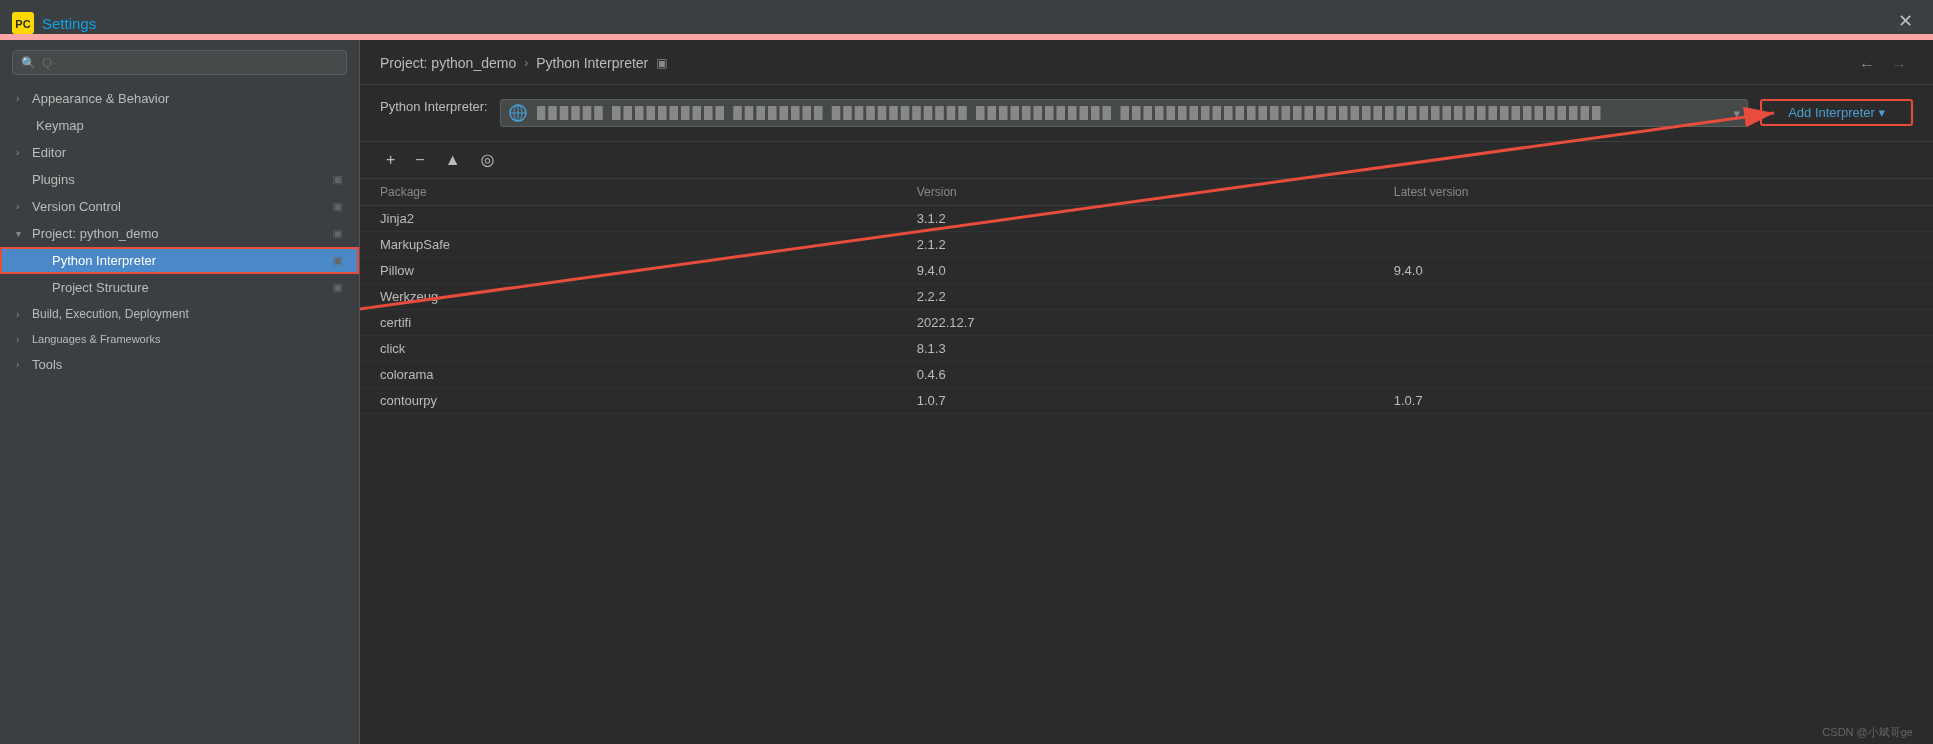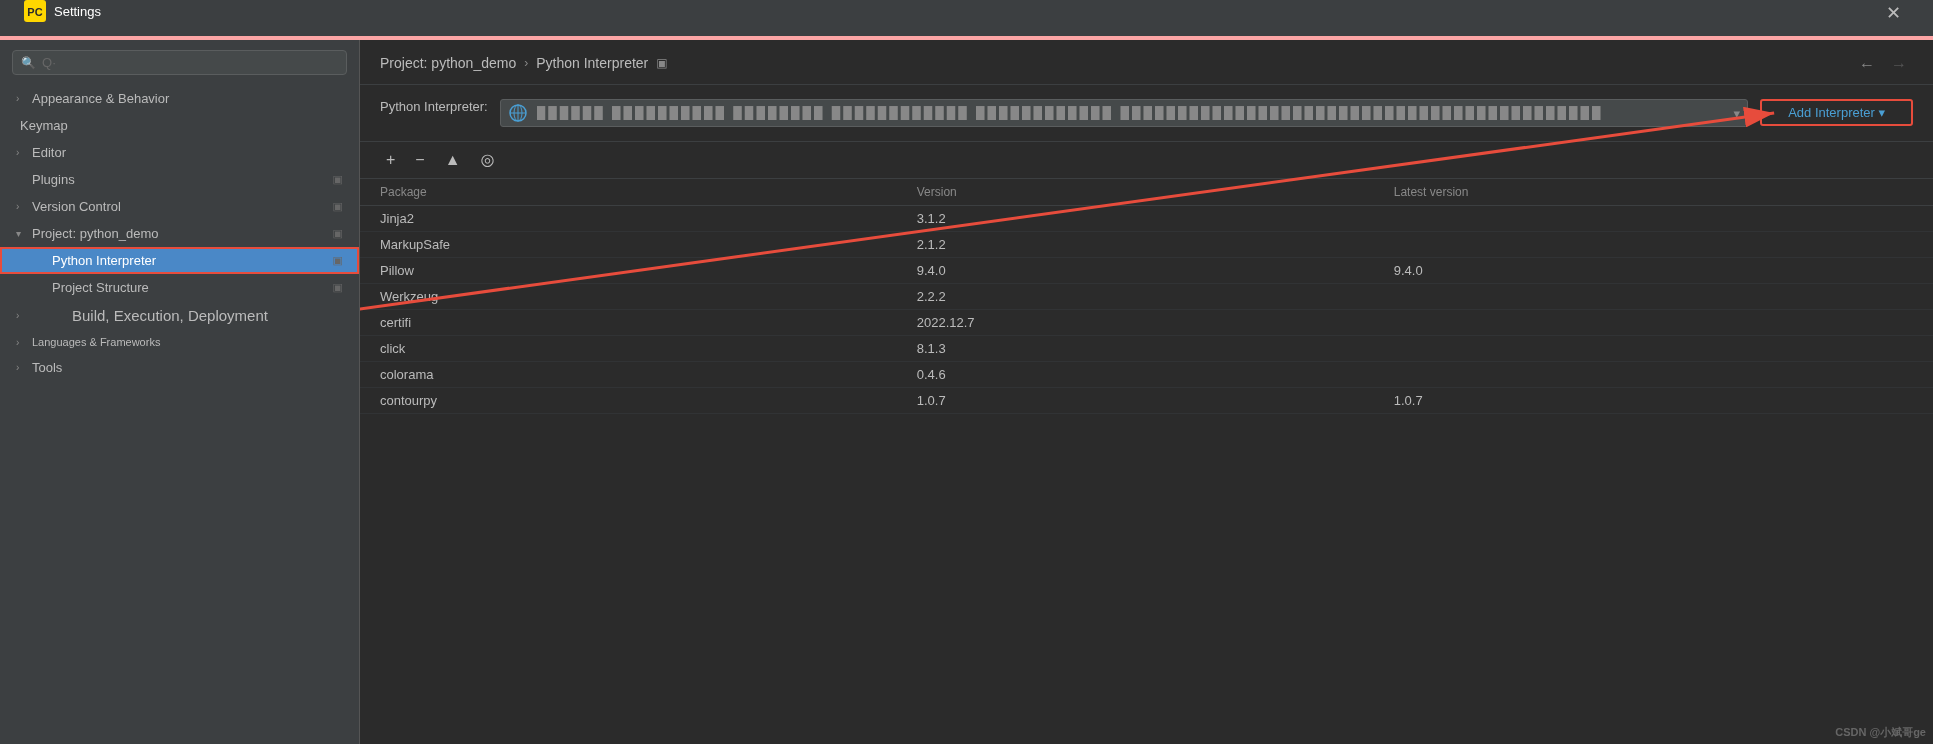--- a/index.html
+++ b/index.html
@@ -11,37 +11,37 @@
       width: 1933px;
       height: 744px;
       overflow: hidden;
     }
 
     
     .titlebar {
       background: #3c3f41;
       height: 40px;
       display: flex;
-      align-items: flex-start;
+      align-items: flex-end;
       justify-content: space-between;
-      padding: 0 24px;
-      border-bottom: 4px solid #fca5a5;
+      padding: 0 12px;
+      border-bottom: 6px solid #fca5a5;
     }
     .titlebar-left {
       display: flex;
       align-items: center;
       gap: 8px;
     }
     .app-icon {
       width: 22px;
       height: 22px;
     }
     .titlebar-title {
-      color: #ffffff;
-      font-size: 13px;
+      color: #0ea5e9;
+      font-size: 15px;
     }
     .titlebar-close {
       color: #bbbbbb;
       font-size: 18px;
       cursor: pointer;
       padding: 2px 8px;
       border-radius: 3px;
     }
 
     
@@ -239,24 +239,23 @@
       width: 100%;
       height: 100%;
       pointer-events: none;
       overflow: visible;
     }
 
     
     .watermark {
       position: absolute;
       bottom: 4px;
-      right: 7px;
+      right: 20px;
       color: #666;
       font-size: 11px;
-      font-weight: bold;
     }
 
     
     ::-webkit-scrollbar { width: 8px; height: 8px; }
     ::-webkit-scrollbar-track { background: #2b2b2b; }
     ::-webkit-scrollbar-thumb { background: #555; border-radius: 4px; }
   </style>
 </head>
 <body>
 
@@ -277,21 +276,21 @@
     <div class="search-box">
       <span class="search-icon-svg">🔍</span>
       <input class="search-input" type="text" placeholder="Q·" style="">
     </div>
 
     <div id="sidebar-items">
         <div style="display: flex; align-items: center; gap: 6px; padding: 6px 16px; cursor: pointer; color: rgb(187, 187, 187); background: transparent;">
           <span style="font-size:10px;color:#888;width:10px;">›</span>
           <span style="flex:1;font-size:13px;">Appearance &amp; Behavior</span>
         </div>
-        <div style="display: flex; align-items: center; gap: 6px; padding: 6px 4px; cursor: pointer; color: rgb(187, 187, 187); background: transparent;">
+        <div style="display: flex; align-items: center; gap: 6px; padding: 6px 20px; cursor: pointer; color: rgb(187, 187, 187); background: transparent;">
           <span style="width:10px;display:inline-block;"></span>
           <span style="flex:1;font-size:13px;">Keymap</span>
         </div>
         <div style="display: flex; align-items: center; gap: 6px; padding: 6px 16px; cursor: pointer; color: rgb(187, 187, 187); background: transparent;">
           <span style="font-size:10px;color:#888;width:10px;">›</span>
           <span style="flex:1;font-size:13px;">Editor</span>
         </div>
         <div style="display: flex; align-items: center; gap: 6px; padding: 6px 16px; cursor: pointer; color: rgb(187, 187, 187); background: transparent;">
           <span style="width:10px;display:inline-block;"></span>
           <span style="flex:1;font-size:13px;">Plugins</span>
@@ -312,21 +311,21 @@
           <span style="flex:1;font-size:13px;">Python Interpreter</span>
           <span style="font-size:11px;color:#666;">▣</span>
         </div>
         <div style="display: flex; align-items: center; gap: 6px; padding: 6px 16px 6px 36px; cursor: pointer; color: rgb(187, 187, 187); background: transparent;">
           <span style="width:10px;display:inline-block;"></span>
           <span style="flex:1;font-size:13px;">Project Structure</span>
           <span style="font-size:11px;color:#666;">▣</span>
         </div>
         <div style="display: flex; align-items: center; gap: 6px; padding: 6px 16px; cursor: pointer; color: rgb(187, 187, 187); background: transparent;">
           <span style="font-size:10px;color:#888;width:10px;">›</span>
-          <span style="flex:1;font-size:15px;margin-left:40px;">Build, Execution, Deployment</span>
+          <span style="flex:1;font-size:12px;">Build, Execution, Deployment</span>
         </div>
         <div style="display: flex; align-items: center; gap: 6px; padding: 6px 16px; cursor: pointer; color: rgb(187, 187, 187); background: transparent;">
           <span style="font-size:10px;color:#888;width:10px;">›</span>
           <span style="flex:1;font-size:11px;">Languages &amp; Frameworks</span>
         </div>
         <div style="display: flex; align-items: center; gap: 6px; padding: 6px 16px; cursor: pointer; color: rgb(187, 187, 187); background: transparent;">
           <span style="font-size:10px;color:#888;width:10px;">›</span>
           <span style="flex:1;font-size:13px;">Tools</span>
         </div>
       </div>

